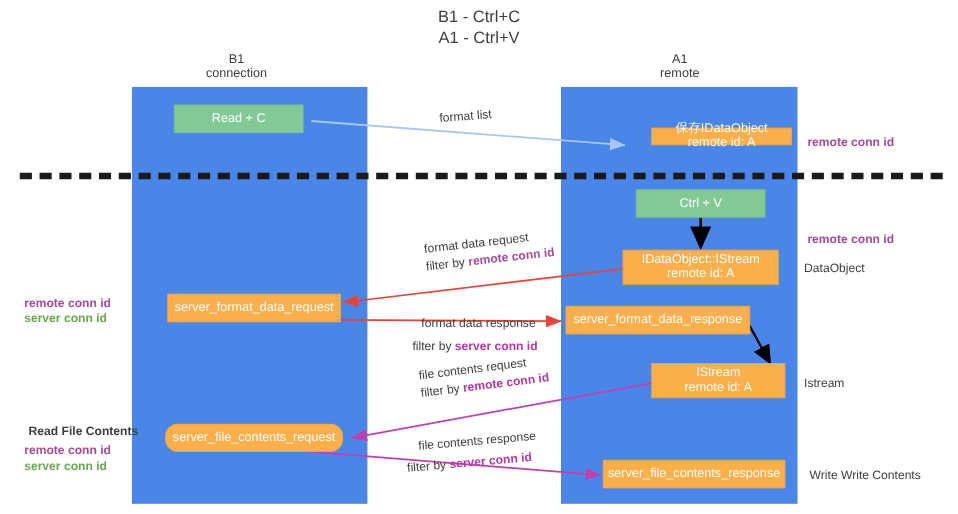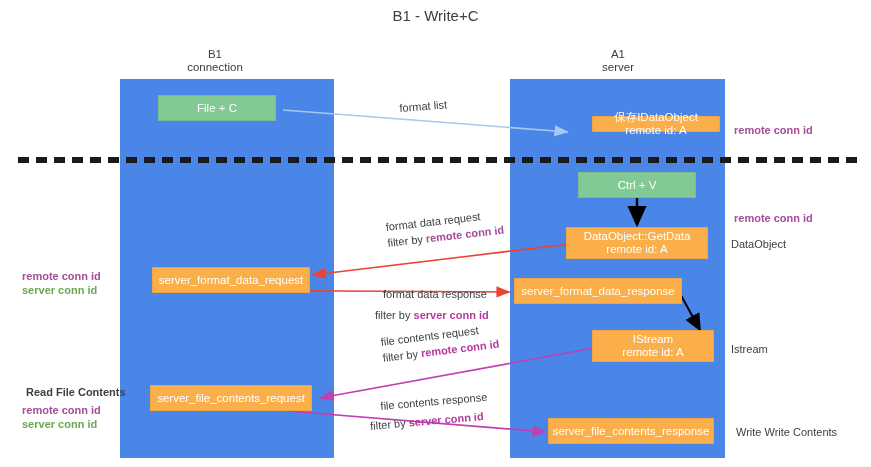--- a/index.html
+++ b/index.html
@@ -46,30 +46,31 @@
   .rot{transform-origin:0 0;}
 
   .sideblock{font-size:11px;line-height:14px;white-space:nowrap;}
 </style>
 </head>
 <body>
 
 <div id="stage">
 
   <div class="abs title">
-    <div>B1 - Write+C</div>
+    <div>B1 - Ctrl+C</div>
+    <div>A1 - Ctrl+V</div>
   </div>
 
   <div class="abs colhead" style="left:145px;top:48px;width:140px;">
     <div>B1</div>
     <div>connection</div>
   </div>
   <div class="abs colhead" style="left:548px;top:48px;width:140px;">
     <div>A1</div>
-    <div>server</div>
+    <div>remote</div>
   </div>
 
   <div class="abs lane" style="left:120px;top:79px;width:214px;height:379px;"></div>
   <div class="abs lane" style="left:510px;top:79px;width:215px;height:379px;"></div>
 
   <svg class="layer" viewBox="0 0 871 467">
     <defs>
       <marker id="ah-blue" markerWidth="9" markerHeight="7" refX="8.5" refY="3.5" orient="auto">
         <polygon points="0,0 9,3.5 0,7" fill="#a8c7f0"></polygon>
       </marker>
@@ -95,51 +96,51 @@
     <line x1="152" y1="290" x2="510" y2="292" stroke="#ea4335" stroke-width="1.6" marker-end="url(#ah-red)"></line>
 
     <line x1="672" y1="279" x2="700" y2="330" stroke="#000000" stroke-width="2.0" marker-end="url(#ah-black)"></line>
 
     <line x1="594" y1="348" x2="320" y2="398" stroke="#c23fb0" stroke-width="1.6" marker-end="url(#ah-mag)"></line>
 
     <line x1="152" y1="400" x2="546" y2="432" stroke="#c23fb0" stroke-width="1.6" marker-end="url(#ah-mag)"></line>
   </svg>
 
   <div class="abs node green" style="left:158px;top:95px;width:118px;height:26px;">
-    <span class="ln">File + C</span>
+    <span class="ln">Read + C</span>
   </div>
 
   <div class="abs node orange" style="left:572px;top:116px;width:128px;height:16px;flex-direction:column;margin-left:20px;">
     <span class="ln">保存IDataObject</span>
     <span class="ln">remote id: A</span>
   </div>
 
   <div class="abs node green" style="left:578px;top:172px;width:118px;height:26px;">
     <span class="ln">Ctrl + V</span>
   </div>
 
   <div class="abs node orange" style="left:566px;top:227px;width:142px;height:32px;flex-direction:column;">
-    <span class="ln">DataObject::GetData</span>
+    <span class="ln">IDataObject::IStream</span>
     <span class="ln">remote id: A</span>
   </div>
 
   <div class="abs node orange" style="left:152px;top:267px;width:158px;height:26px;">
     <span class="ln">server_format_data_request</span>
   </div>
 
   <div class="abs node orange" style="left:514px;top:278px;width:168px;height:26px;">
     <span class="ln">server_format_data_response</span>
   </div>
 
   <div class="abs node orange" style="left:592px;top:330px;width:122px;height:32px;flex-direction:column;">
     <span class="ln">IStream</span>
     <span class="ln">remote id: A</span>
   </div>
 
-  <div class="abs node orange" style="left:150px;top:385px;width:162px;height:26px;">
+  <div class="abs node orange" style="left:150px;top:385px;width:162px;height:26px;border-radius:12px;">
     <span class="ln">server_file_contents_request</span>
   </div>
 
   <div class="abs node orange" style="left:548px;top:418px;width:166px;height:26px;">
     <span class="ln">server_file_contents_response</span>
   </div>
 
   <div class="abs lbl rot" style="left:399px;top:102px;transform:rotate(-4.5deg);">format list</div>
 
   <div class="abs rot" style="left:385px;top:221px;transform:rotate(-6.5deg);">

